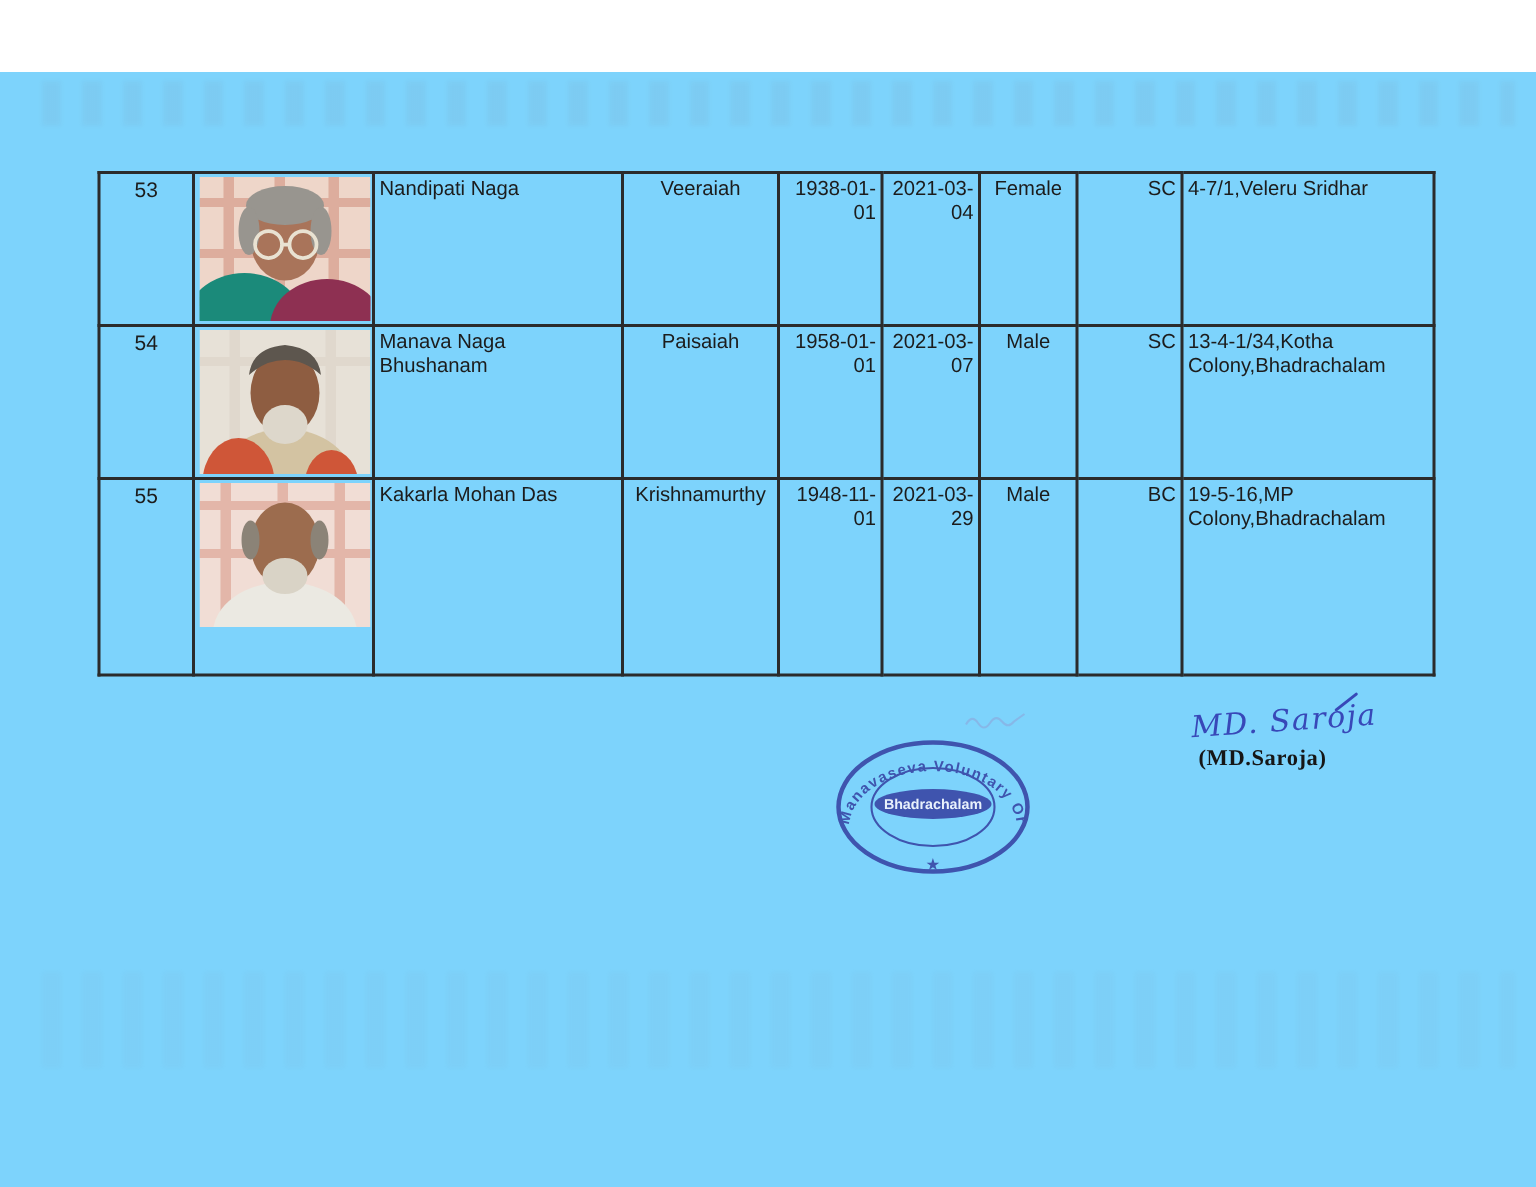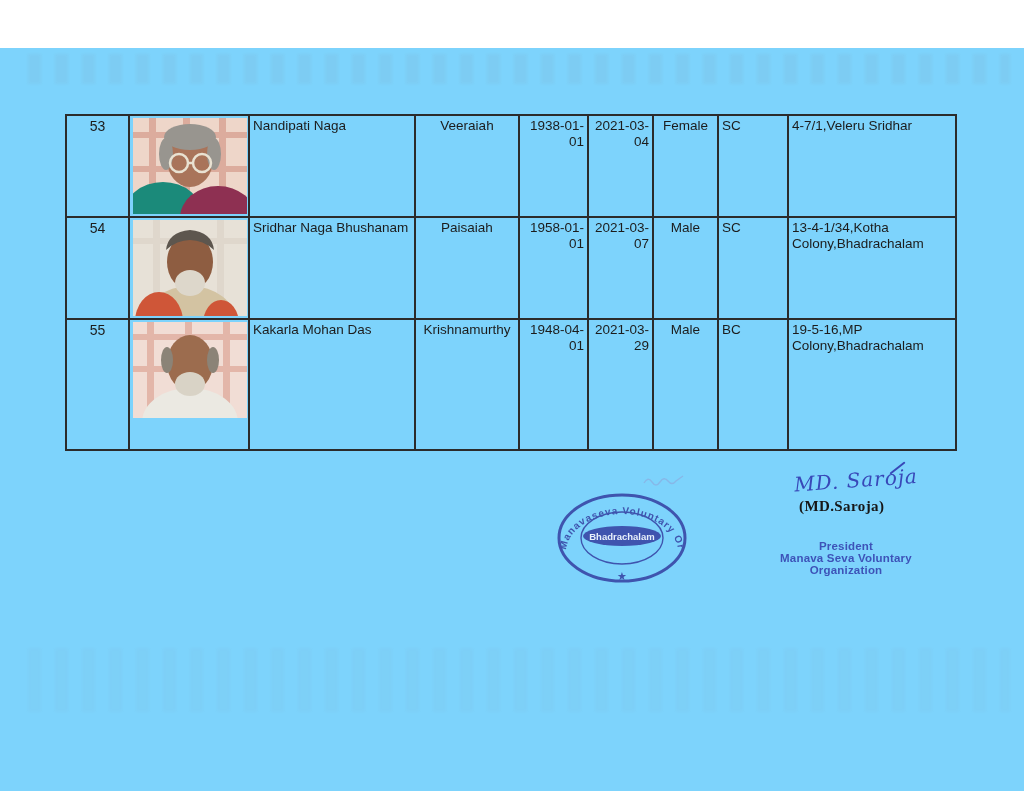--- a/index.html
+++ b/index.html
@@ -37,21 +37,21 @@
   }
   table.records tr{height:100px;}
   table.records tr.last{height:131px;}
   td.c-serial{text-align:center;vertical-align:middle;font-size:14px;}
   td.c-photo{padding:0;vertical-align:middle;}
   td.c-name{padding:3px 2px 2px 4px;}
   td.c-father{text-align:center;padding-top:3px;}
   td.c-dob{text-align:right;padding:3px 9px;}
   td.c-date{text-align:right;padding:3px 2px;}
   td.c-gender{text-align:center;padding-top:3px;}
-  td.c-category{text-align:left;padding-top:3px;}
+  td.c-category{text-align:right;padding-top:3px;}
   td.c-address{padding:3px 2px 2px 4px;}
   .photo{width:114px;height:96px;margin:0 auto;}
   .photo svg{display:block;width:100%;height:100%;}
   .plaid{opacity:.5;}
 
   
   .stamp{position:absolute;left:555px;top:444px;width:134px;height:92px;opacity:.92;}
   .stamp svg{display:block;width:100%;height:100%;}
   .scribble{position:absolute;left:641px;top:424px;width:48px;height:16px;opacity:.55;}
   .sig-script{
@@ -150,21 +150,21 @@
               </g>
               <ellipse cx="57" cy="102" rx="46" ry="36" fill="#d3c3a2"></ellipse>
               <ellipse cx="26" cy="102" rx="24" ry="30" fill="#cf5638"></ellipse>
               <ellipse cx="88" cy="104" rx="18" ry="24" fill="#cf5638"></ellipse>
               <ellipse cx="57" cy="42" rx="23" ry="28" fill="#8e5d41"></ellipse>
               <path d="M33,30 Q35,12 57,10 Q79,12 81,30 Q70,20 57,20 Q44,20 33,30 Z" fill="#5d564e"></path>
               <ellipse cx="57" cy="63" rx="15" ry="13" fill="#ddd7cb"></ellipse>
             </svg>
           </div>
         </td>
-        <td class="c-name">Sridhar Naga Bhushanam</td>
+        <td class="c-name">Manava Naga Bhushanam</td>
         <td class="c-father">Paisaiah</td>
         <td class="c-dob">1958-01-01</td>
         <td class="c-date">2021-03-07</td>
         <td class="c-gender">Male</td>
         <td class="c-category">SC</td>
         <td class="c-address">13-4-1/34,Kotha Colony,Bhadrachalam</td>
       </tr>
 
       <tr class="last">
         <td class="c-serial">55</td>
@@ -182,21 +182,21 @@
               <ellipse cx="57" cy="100" rx="48" ry="34" fill="#ebe9e2"></ellipse>
               <ellipse cx="57" cy="41" rx="23" ry="28" fill="#9c6c4e"></ellipse>
               <ellipse cx="34" cy="38" rx="6" ry="13" fill="#8b8377"></ellipse>
               <ellipse cx="80" cy="38" rx="6" ry="13" fill="#8b8377"></ellipse>
               <ellipse cx="57" cy="62" rx="15" ry="12" fill="#d9d3c6"></ellipse>
             </svg>
           </div>
         </td>
         <td class="c-name">Kakarla Mohan Das</td>
         <td class="c-father">Krishnamurthy</td>
-        <td class="c-dob">1948-04-01</td>
+        <td class="c-dob">1948-11-01</td>
         <td class="c-date">2021-03-29</td>
         <td class="c-gender">Male</td>
         <td class="c-category">BC</td>
         <td class="c-address">19-5-16,MP Colony,Bhadrachalam</td>
       </tr>
 
     </tbody>
   </table>
 
   <div class="scribble">
@@ -215,19 +215,14 @@
       </text>
       <ellipse cx="67" cy="44" rx="39" ry="10" fill="#3a4aa8"></ellipse>
       <text x="67" y="47.5" text-anchor="middle" font-size="9.5" font-weight="bold" fill="#f2f4fc">Bhadrachalam</text>
       <text x="67" y="88" text-anchor="middle" font-size="11" fill="#3a4aa8">★</text>
     </svg>
   </div>
 
   <div class="sig-script" style="color: rgb(56, 72, 184);">MD. Saroja</div>
   <div class="sig-flourish" style="background: rgb(56, 72, 184);"></div>
   <div class="sig-printed">(MD.Saroja)</div>
-  <div class="sig-title" style="color: rgb(61, 83, 184);">
-    <div>President</div>
-    <div>Manava Seva Voluntary</div>
-    <div>Organization</div>
-  </div>
 
 </div>
 
 </body></html>

